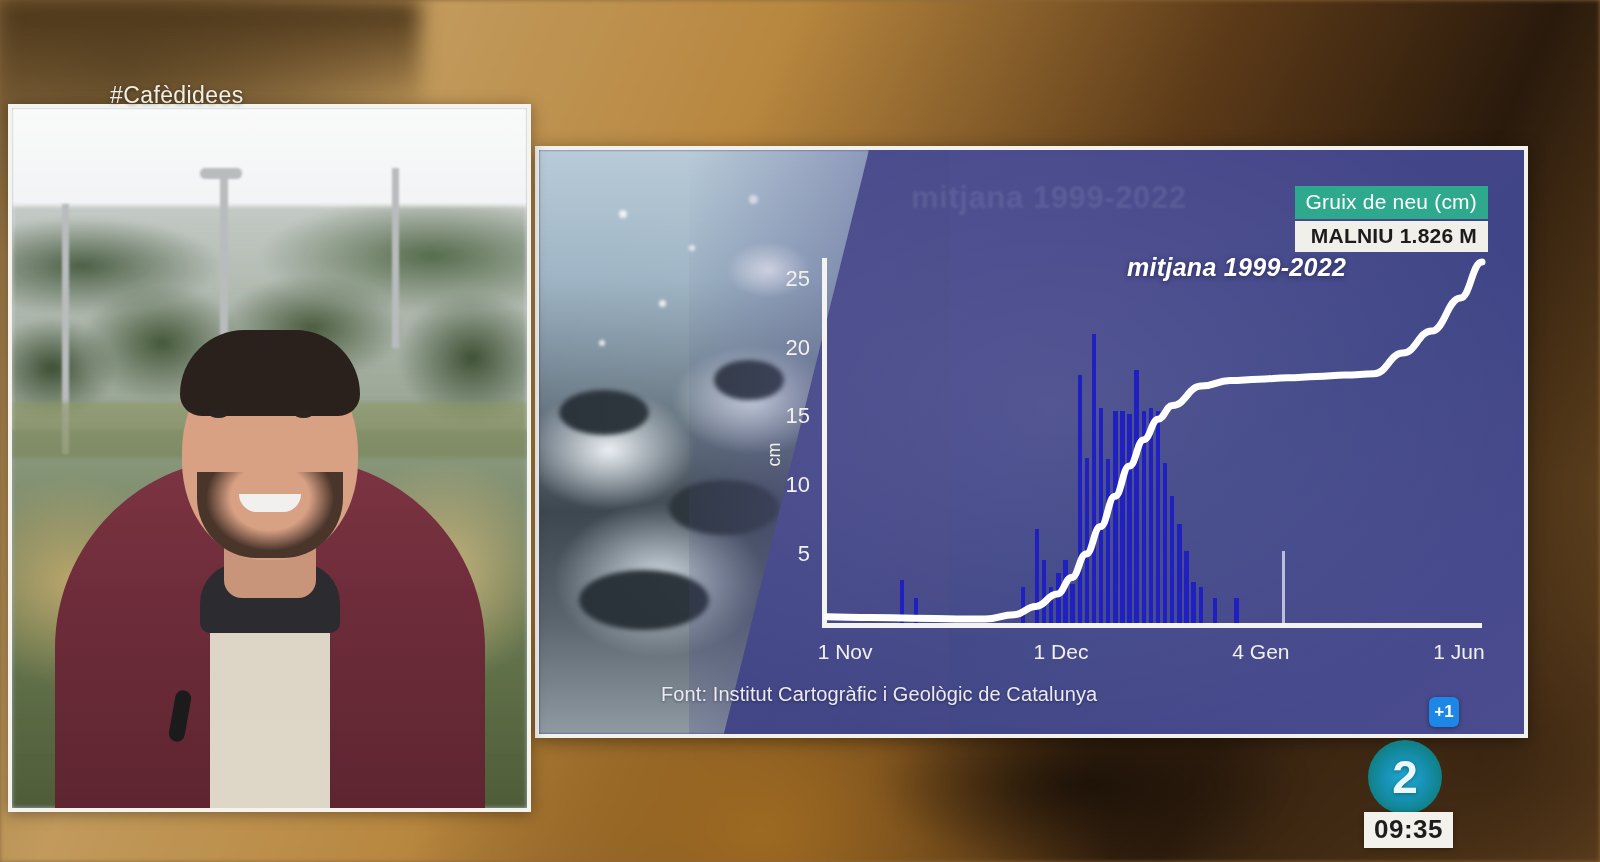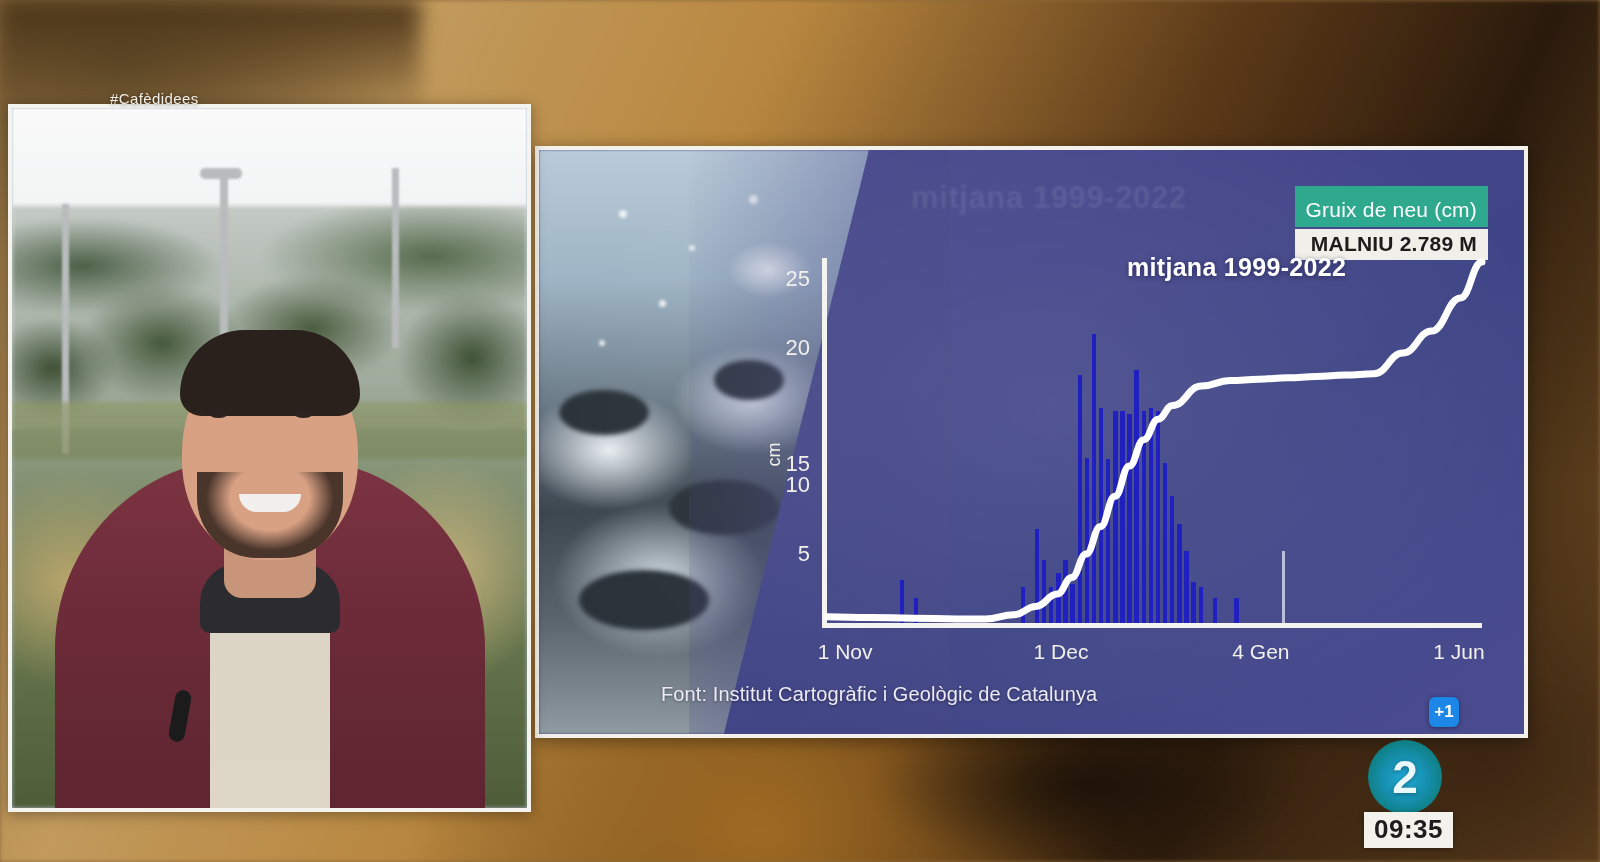--- a/index.html
+++ b/index.html
@@ -18,22 +18,22 @@
       radial-gradient(ellipse 600px 400px at 1480px 760px, #3c2612 0%, rgba(60,38,18,0) 72%),
       linear-gradient(115deg,#8b6b3e 0%,#c29a5c 22%,#b8873f 40%,#5c3a18 62%,#2a1a0c 78%,#7a5526 100%);
     filter:blur(2px);
   }
   .backdrop-dark-l{position:absolute;left:0;top:0;width:420px;height:120px;
     background:linear-gradient(180deg,#4a3418 0%,rgba(74,52,24,0) 100%);filter:blur(10px);}
   .backdrop-dark-b{position:absolute;left:880px;top:700px;width:420px;height:170px;
     background:radial-gradient(ellipse at center,#1d1208 0%,rgba(29,18,8,0) 72%);filter:blur(8px);}
 
   
-  .hashtag{position:absolute;left:110px;top:90px;z-index:40;
-    color:#f2eee6;font-size:15px;letter-spacing:.4px;
+  .hashtag{position:absolute;left:110px;top:82px;z-index:40;
+    color:#f2eee6;font-size:23px;letter-spacing:.4px;
     text-shadow:0 1px 4px rgba(0,0,0,.55);}
 
   
   .reporter{position:absolute;left:8px;top:104px;width:523px;height:708px;
     border:4px solid #f5f3ee;box-sizing:border-box;overflow:hidden;z-index:30;
     box-shadow:0 2px 14px rgba(0,0,0,.35);background:#9fb0bb;}
   .r-sky{position:absolute;left:0;top:0;width:100%;height:46%;
     background:linear-gradient(180deg,#fafafa 0%,#eef1f2 45%,#dfe5e4 100%);filter:blur(1px);}
   .r-hills{position:absolute;left:0;top:14%;width:100%;height:36%;
     background:
@@ -104,40 +104,40 @@
   .panel-fade{position:absolute;left:150px;top:0;width:260px;height:100%;
     background:linear-gradient(100deg,rgba(74,75,140,0) 0%,rgba(70,72,136,.35) 45%,rgba(68,70,134,.85) 100%);}
 
   
   .ghost-title{position:absolute;left:372px;top:30px;color:rgba(255,255,255,.085);
     font-size:31px;font-weight:bold;letter-spacing:.6px;filter:blur(1.2px);}
 
   
   .legend{position:absolute;right:36px;top:36px;text-align:right;}
   .legend-top{display:inline-block;background:#2fa98e;color:#ffffff;
-    font-size:21px;padding:12px 11px 5px;letter-spacing:.2px;}
+    font-size:21px;padding:4px 11px 5px;letter-spacing:.2px;}
   .legend-bot{display:block;background:#f0efe9;color:#1c1c1c;
     font-size:21px;font-weight:bold;padding:3px 11px 4px;letter-spacing:.2px;margin-top:2px;}
 
   
   .plot{position:absolute;left:283px;top:108px;width:660px;height:370px;}
   .axis-y{position:absolute;left:0;top:0;width:5px;height:100%;background:#f4f3ef;}
   .axis-x{position:absolute;left:0;bottom:0;width:100%;height:5px;background:#f4f3ef;}
   .ylab{position:absolute;right:calc(100% + 12px);transform:translateY(-50%);
     color:#f1f0ec;font-size:22px;white-space:nowrap;}
   .axis-title{position:absolute;right:calc(100% + 48px);top:47%;
     color:#f1f0ec;font-size:18px;transform:rotate(-90deg) translateX(0);transform-origin:100% 50%;}
   .xlab{position:absolute;top:calc(100% + 12px);transform:translateX(-50%);
     color:#f1f0ec;font-size:21px;white-space:nowrap;}
   .bars{position:absolute;left:5px;bottom:5px;right:0;top:0;}
   .bar{position:absolute;bottom:0;background:#2020c0;}
   .tickmark{position:absolute;width:3px;background:rgba(226,228,245,.75);}
   .curve{position:absolute;left:0;bottom:0;width:100%;height:100%;overflow:visible;}
   .annot{position:absolute;color:#ffffff;font-size:25px;font-weight:bold;
-    letter-spacing:.3px;text-shadow:0 1px 5px rgba(20,20,60,.6);white-space:nowrap;}
+    letter-spacing:.3px;text-shadow:0 1px 5px rgba(20,20,60,.6);white-space:nowrap;font-style:italic;}
 
   .source{position:absolute;left:122px;bottom:28px;color:#eceaf4;font-size:20px;
     letter-spacing:.1px;text-shadow:0 1px 3px rgba(0,0,0,.4);}
 
   
   .plusone{position:absolute;left:1429px;top:697px;z-index:45;
     width:30px;height:30px;border-radius:6px;background:#1d87e8;color:#fff;
     font-size:17px;font-weight:bold;display:flex;align-items:center;justify-content:center;
     box-shadow:0 1px 5px rgba(0,0,0,.4);}
   .ch2{position:absolute;left:1368px;top:740px;z-index:45;width:74px;height:74px;
@@ -194,31 +194,31 @@
     <div class="snow-flake" style="left:120px;top:150px;width:7px;height:7px;"></div>
     <div class="snow-flake" style="left:60px;top:190px;width:6px;height:6px;"></div>
   </div>
   <div class="panel-fade"></div>
   <div class="panel-vig"></div>
 
   <div class="ghost-title">mitjana 1999-2022</div>
 
   <div class="legend">
     <span class="legend-top">Gruix de neu (cm)</span>
-    <span class="legend-bot">MALNIU 2.789 M</span>
+    <span class="legend-bot">MALNIU 1.826 M</span>
   </div>
 
   <div class="plot">
     <div class="axis-title">cm</div>
     <div class="axis-y"></div>
     <div class="axis-x"></div>
     <div id="ytickbox">
         <div class="ylab" style="top: 296.132px;">5</div>
         <div class="ylab" style="top: 227.264px;">10</div>
-        <div class="ylab" style="top: 158.396px; margin-top: 48px;">15</div>
+        <div class="ylab" style="top: 158.396px;">15</div>
         <div class="ylab" style="top: 89.5283px;">20</div>
         <div class="ylab" style="top: 20.6604px;">25</div>
       </div>
     <div id="xtickbox">
         <div class="xlab" style="left: 23.1px;">1 Nov</div>
         <div class="xlab" style="left: 239px;">1 Dec</div>
         <div class="xlab" style="left: 438.9px;">4 Gen</div>
         <div class="xlab" style="left: 636.9px;">1 Jun</div>
       </div>
     <div class="bars" id="barbox">

